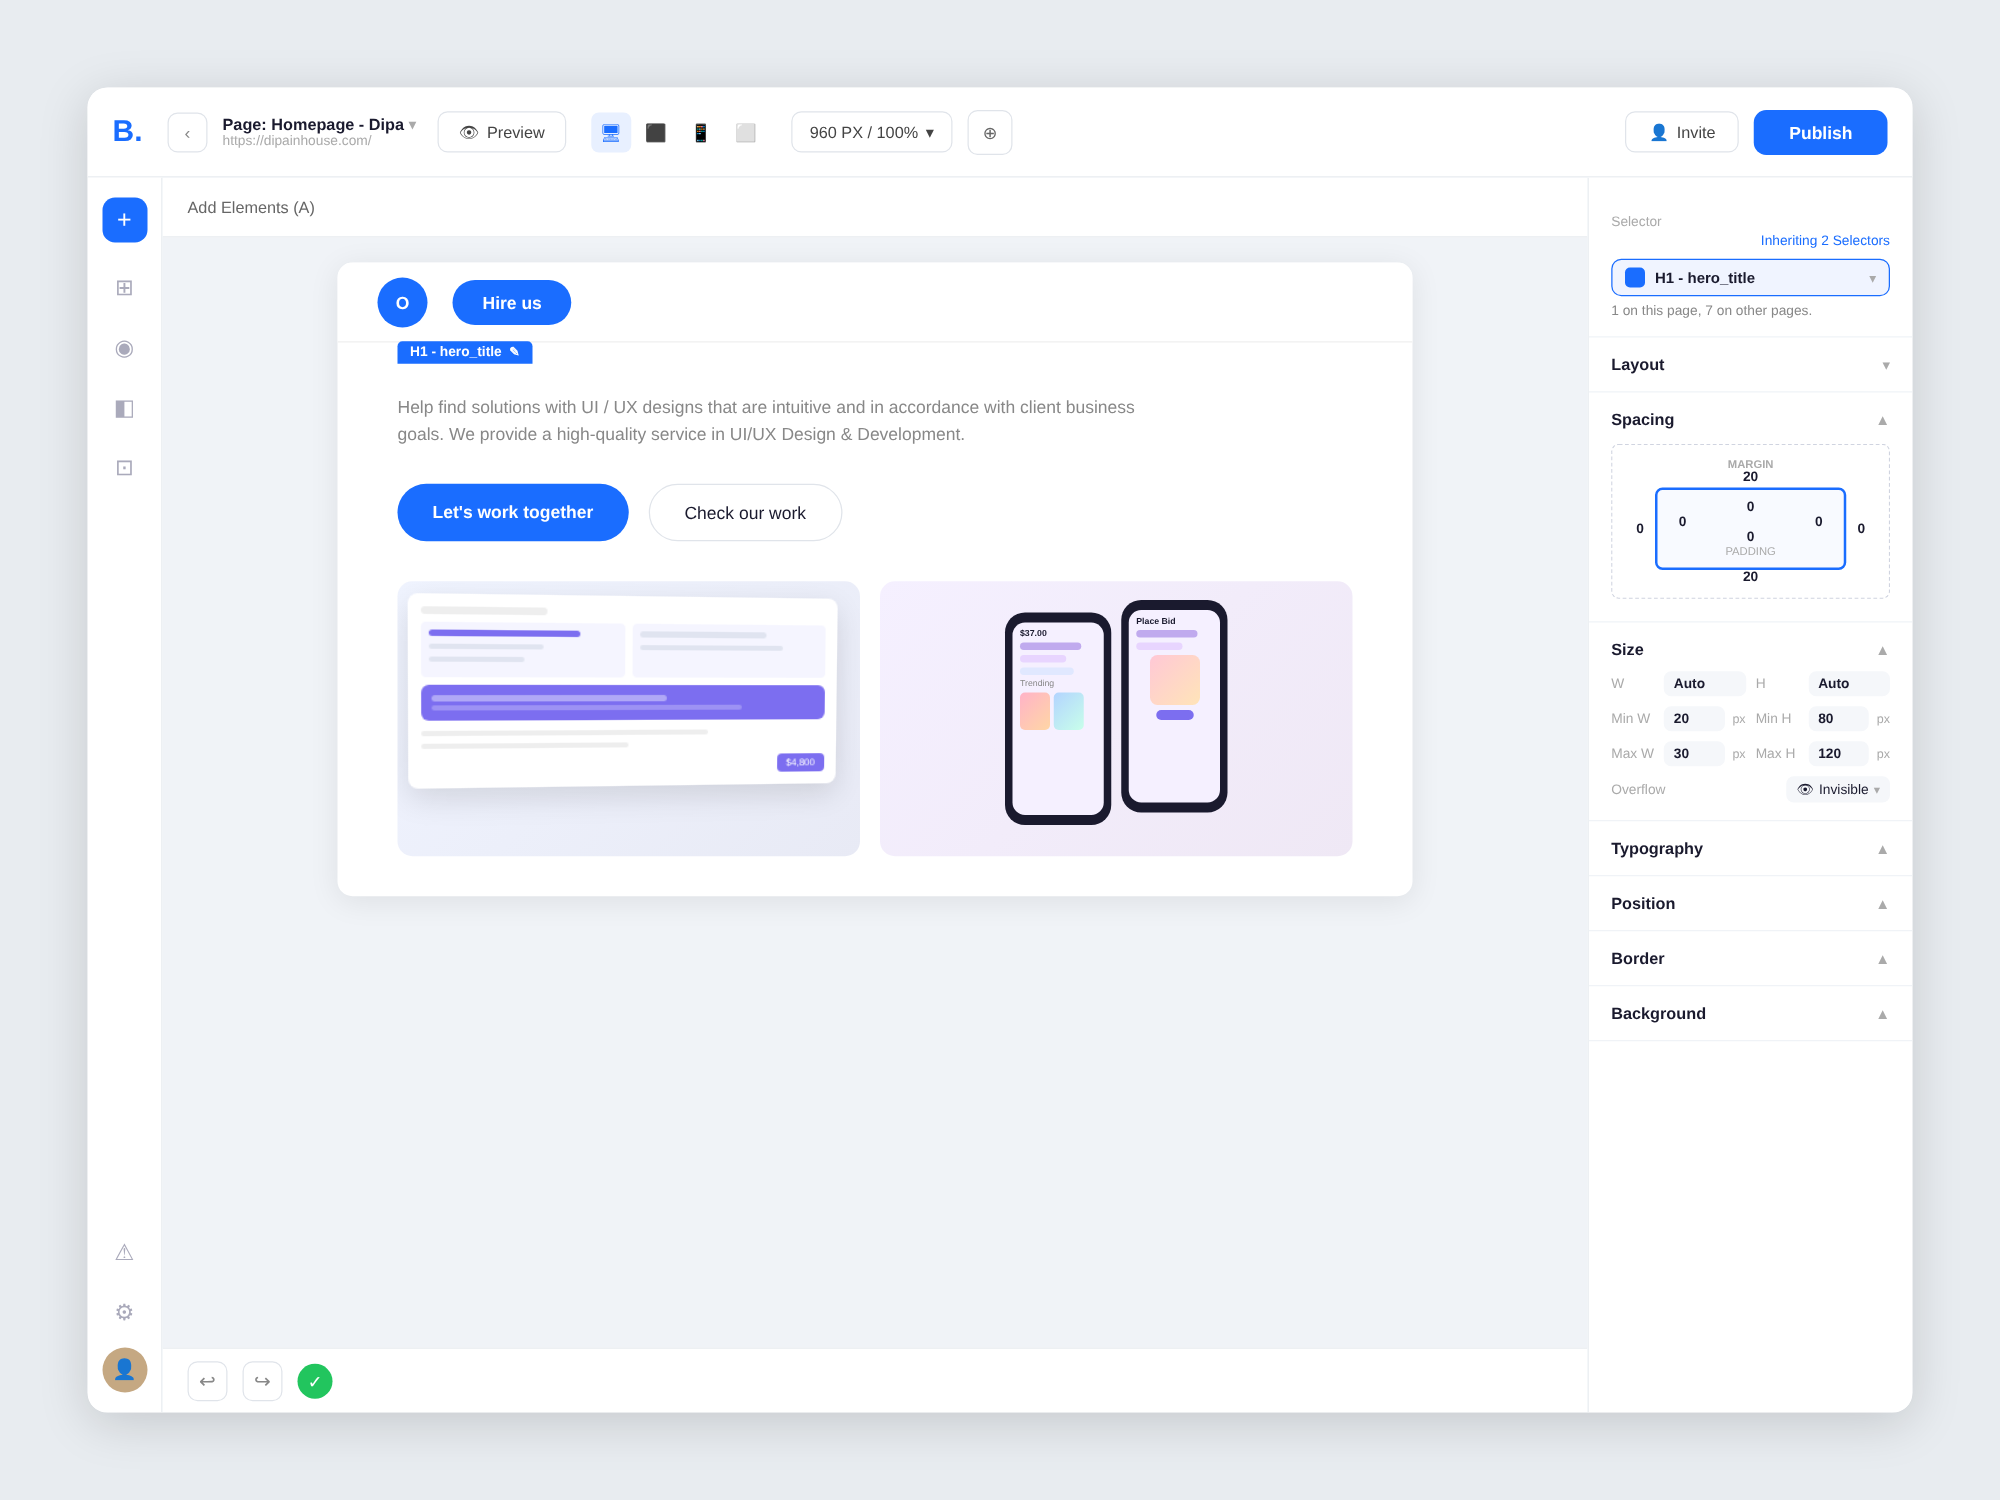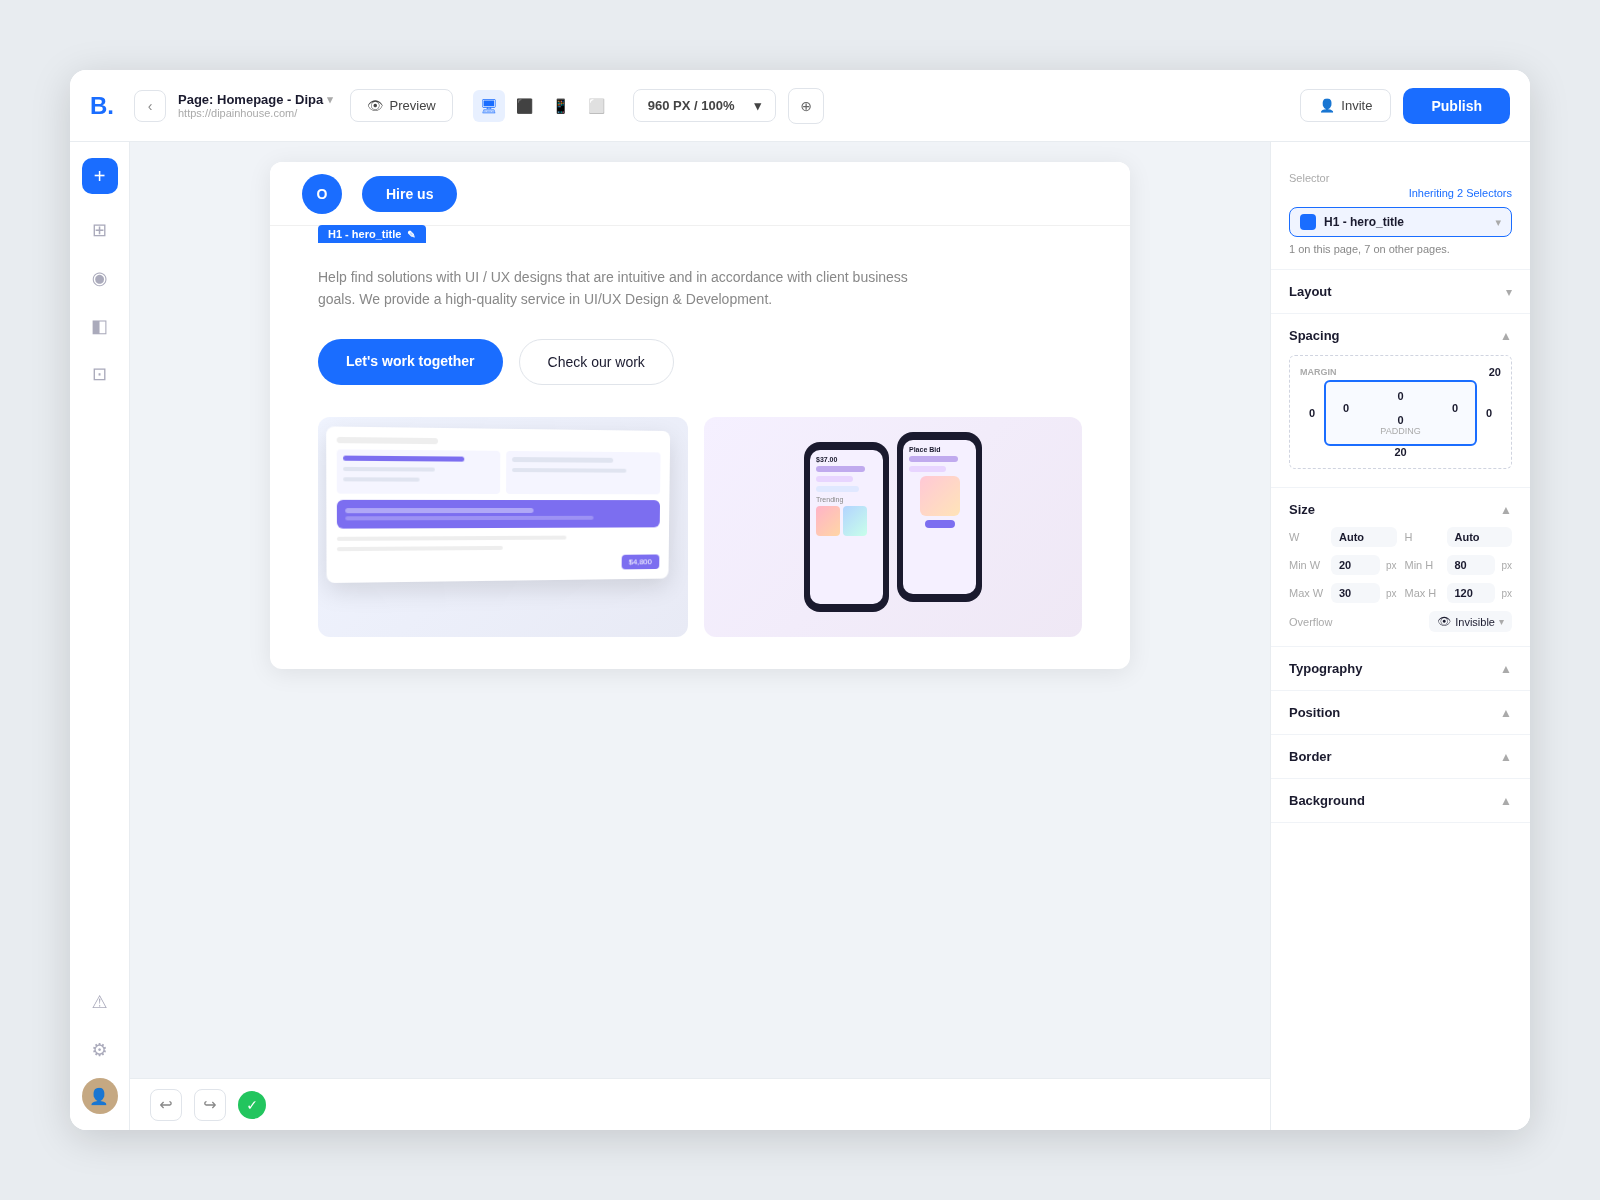--- a/index.html
+++ b/index.html
@@ -107,29 +107,28 @@
       cursor: pointer;
       color: #666;
       font-size: 14px;
     }
     .device-icon.active {
       background: #e8f0ff;
       color: #1a6dff;
     }
 
     .resolution-btn {
-      display: flex; align-items: center; gap: 20px;
+      display: flex; align-items: center; gap: 6px;
       padding: 8px 14px;
       border: 1px solid #e0e4ea;
       border-radius: 8px;
       background: #fff;
       cursor: pointer;
       font-size: 13px;
       color: #444;
-      font-weight: bold;
     }
 
     .three-d-btn {
       width: 36px; height: 36px;
       border: 1px solid #e0e4ea;
       border-radius: 8px;
       background: #fff;
       display: flex; align-items: center; justify-content: center;
       cursor: pointer;
       font-size: 14px;
@@ -761,20 +760,23 @@
         <div class="sidebar-icon-btn">◧</div>
         <div class="sidebar-icon-btn">⊡</div>
         <div class="sidebar-bottom">
           <div class="sidebar-icon-btn">⚠</div>
           <div class="sidebar-icon-btn">⚙</div>
           <div class="avatar-circle">👤</div>
         </div>
       </div>
 
       <div class="canvas-area">
+        <div class="canvas-header">
+          <span class="add-elements-label">Add Elements (A)</span>
+        </div>
 
         <div class="canvas-content">
           <div class="webpage-frame">
 
             <div class="site-navbar">
               <div class="site-logo-circle">O</div>
               <div class="site-hire-btn">Hire us</div>
             </div>
 
             <div class="hero-section">
@@ -876,21 +878,21 @@
         </div>
 
         <div class="panel-section">
           <div class="panel-section-header">
             <span class="panel-section-title">Spacing</span>
             <span class="panel-chevron">▲</span>
           </div>
 
           <div class="spacing-diagram">
             <div class="margin-box">
-              <div style="display:flex;justify-content:space-between;align-items:center;margin-bottom:2px;">
+              <div style="display:flex;justify-content:space-between;align-items:center;margin-bottom:2px;flex-direction:column;">
                 <span style="font-size:9px;color:#aaa;font-weight:600;">MARGIN</span>
                 <span style="font-size:11px;font-weight:700;color:#1a1a2e;">20</span>
               </div>
               <div class="margin-top-val"></div>
               <div class="margin-sides">
                 <span class="margin-side-val">0</span>
                 <div class="padding-box">
                   <div class="padding-top-val">0</div>
                   <div class="padding-sides">
                     <span class="padding-side-val">0</span>

